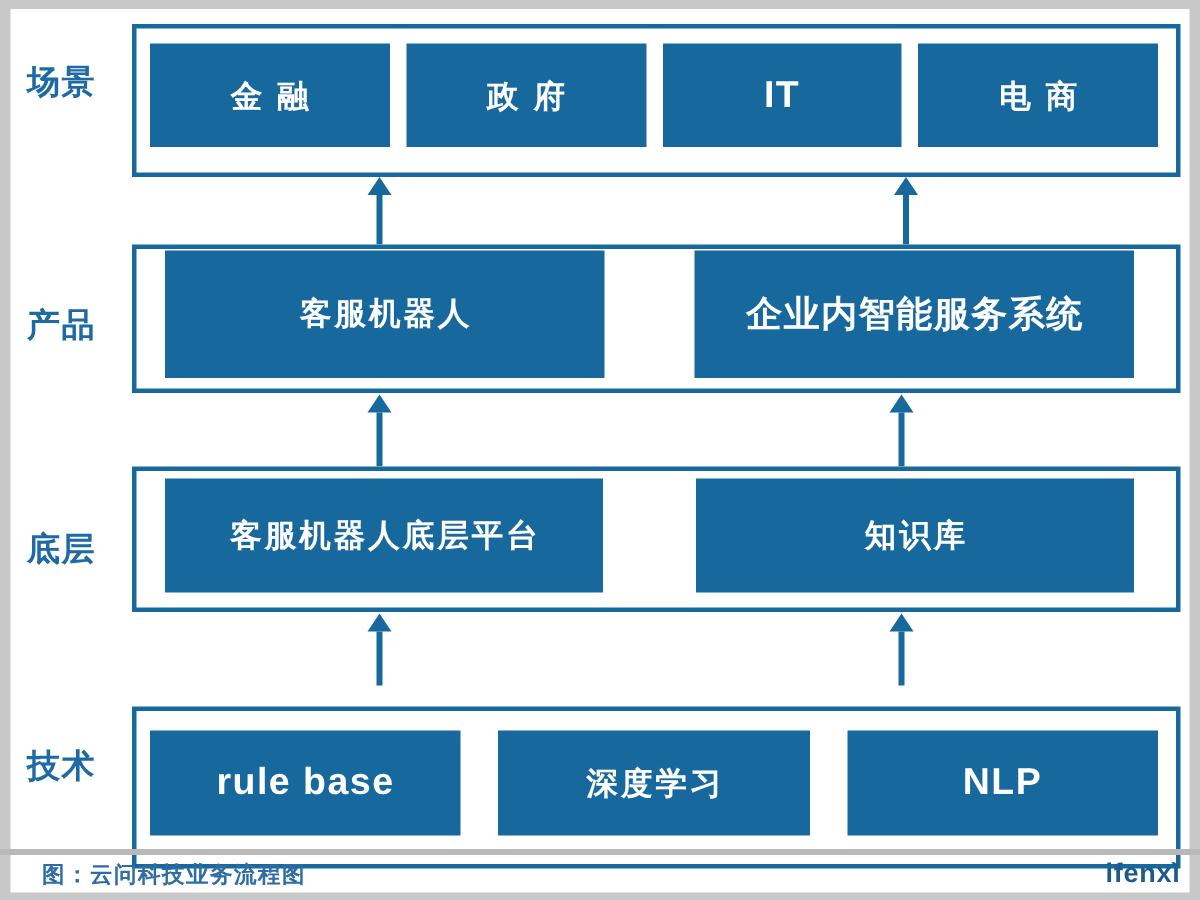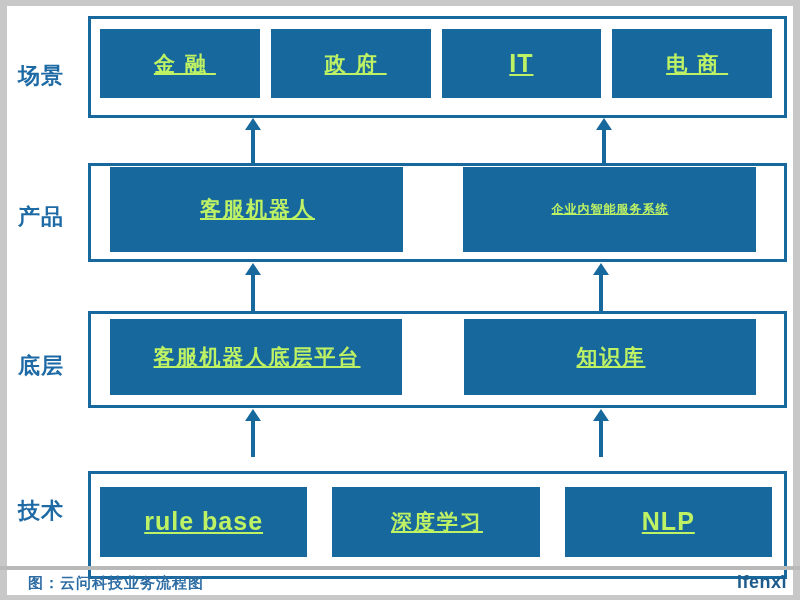--- a/index.html
+++ b/index.html
@@ -34,31 +34,31 @@
     border:3px solid var(--blue);
     display:flex;align-items:center;
   }
   .c1{top:16px;height:102px;padding:0 12px 7px 9px;gap:11px;}
   .c2{top:163px;height:99px;padding:0 28px 7px 19px;justify-content:space-between;}
   .c3{top:311px;height:97px;padding:0 28px 6px 19px;justify-content:space-between;}
   .c4{top:457px;height:108px;padding:0 12px 7px 9px;gap:25px;margin-top:14px;}
 
   
   .box{
-    background:var(--blue);color:#bef264;font-weight:bold;
+    background:var(--blue);color:#ffffff;font-weight:bold;
     display:flex;align-items:center;justify-content:center;
-    text-align:right;white-space:nowrap;text-decoration:underline;
+    text-align:right;white-space:nowrap;
   }
   .c1 .box{flex:1;height:69px;}
   .c2 .box{width:293px;height:85px;}
   .c3 .box{width:292px;height:76px;}
   .c4 .box{flex:1;height:70px;}
   .cjk-wide{font-size:21px;letter-spacing:10px;text-indent:10px;}
   .cjk{font-size:21px;letter-spacing:2px;text-indent:2px;}
-  .cjk-long{font-size:12px;letter-spacing:1px;text-indent:1px;}
+  .cjk-long{font-size:24px;letter-spacing:1px;text-indent:1px;}
   .latin{font-size:25px;letter-spacing:1px;}
 
   
   .arrow{position:absolute;width:16px;display:flex;flex-direction:column;align-items:center;}
   .arrow .head{width:0;height:0;border-left:8px solid transparent;border-right:8px solid transparent;border-bottom:12px solid var(--blue);}
   .arrow .stem{width:4px;flex:1;background:var(--blue);}
 
   
   .divider{position:absolute;left:0;top:566px;width:800px;height:4px;background:var(--divider-gray);}
   .caption{
@@ -73,21 +73,21 @@
 </head>
 <body>
 
 <div id="page">
 
   <div class="frame frame-top"></div>
   <div class="frame frame-left"></div>
   <div class="frame frame-right"></div>
   <div class="frame frame-bottom"></div>
 
-  <div class="rowlabel" style="top:64px">场景</div>
+  <div class="rowlabel" style="top:43px">场景</div>
   <div class="rowlabel" style="top:205px">产品</div>
   <div class="rowlabel" style="top:354px">底层</div>
   <div class="rowlabel" style="top:499px">技术</div>
 
   <div class="container c1">
     <div class="box cjk-wide">金融</div>
     <div class="box cjk-wide">政府</div>
     <div class="box latin">IT</div>
     <div class="box cjk-wide">电商</div>
   </div>

